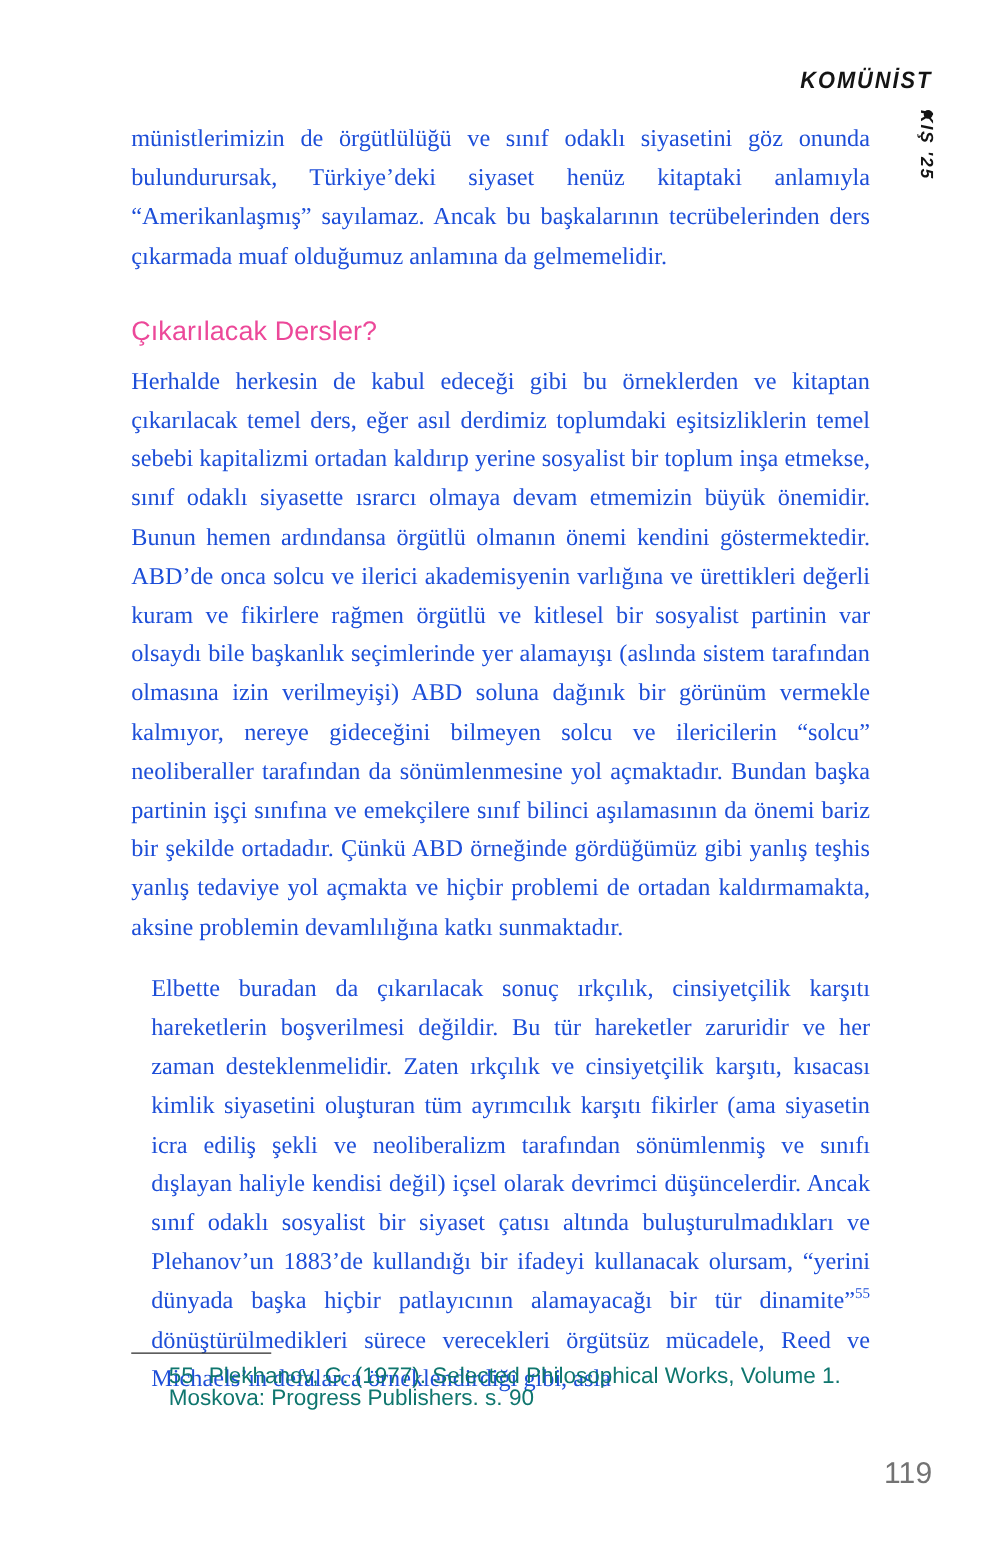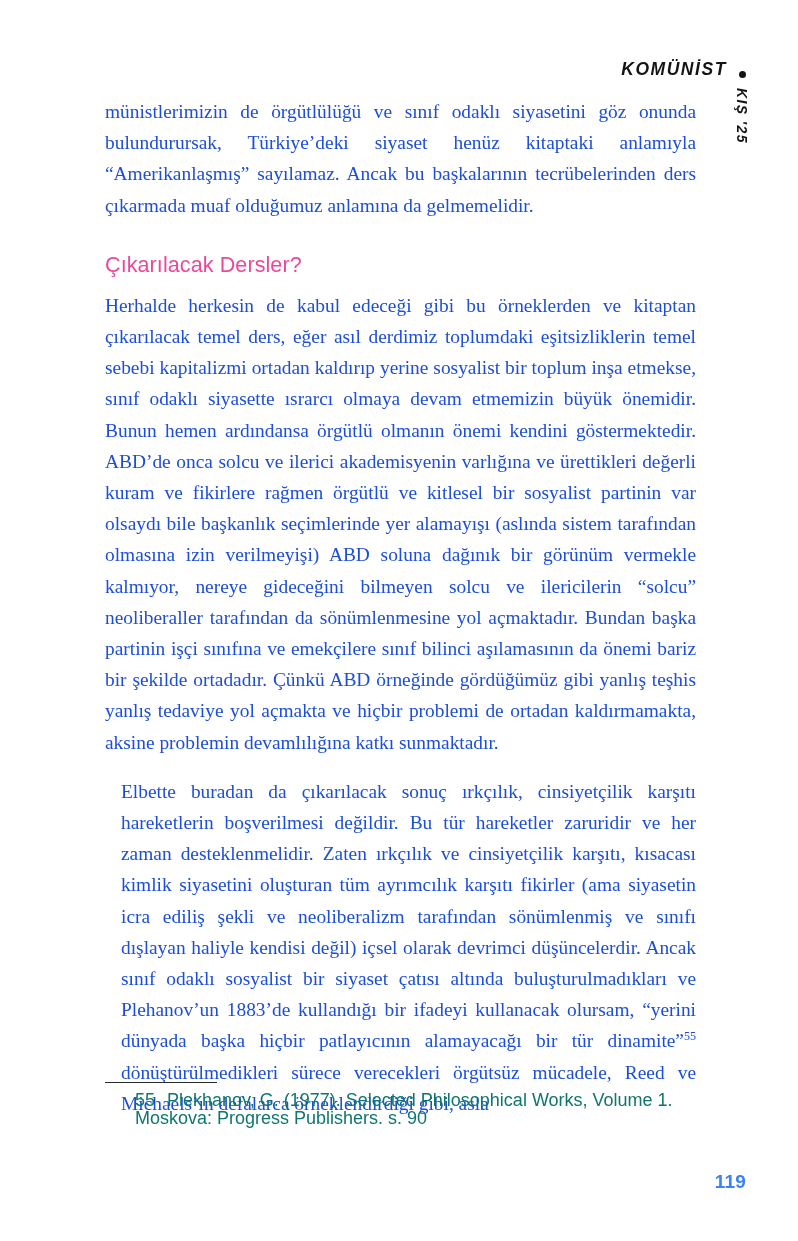--- a/index.html
+++ b/index.html
@@ -20,20 +20,21 @@
 
   
   .running-head {
     position: absolute;
     top: 54px;
     right: 52px;
     display: flex;
     align-items: flex-end;
     gap: 12px;
     height: 26px;
+    flex-direction: column;
   }
   .running-head-title {
     font-family: "Liberation Sans", sans-serif;
     font-style: italic;
     font-weight: 700;
     font-size: 19px;
     letter-spacing: 1.7px;
     color: #141414;
     transform: scaleX(0.92);
     transform-origin: right center;
@@ -132,24 +133,24 @@
     display: inline-block;
     min-width: 32px;
   }
 
   
   .folio {
     position: absolute;
     right: 52px;
     bottom: 48px;
     font-family: "Liberation Sans", "DejaVu Sans", sans-serif;
-    font-weight: 700;
-    font-size: 19px;
+    font-weight: 400;
+    font-size: 24px;
     letter-spacing: 0.2px;
-    color: #3b82f6;
+    color: #737373;
   }
 </style>
 </head>
 <body>
 
 <div class="page">
 
   <div class="running-head">
     <span class="running-head-title">KOMÜNİST</span>
     <span class="running-head-dot"></span>

